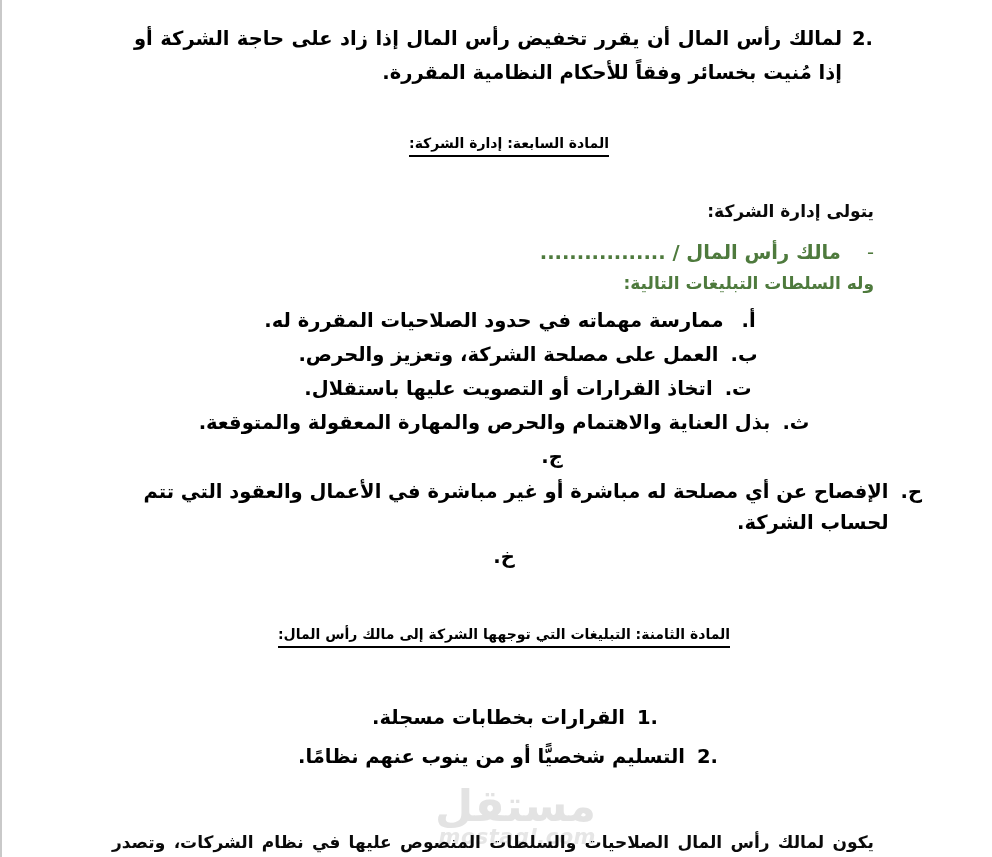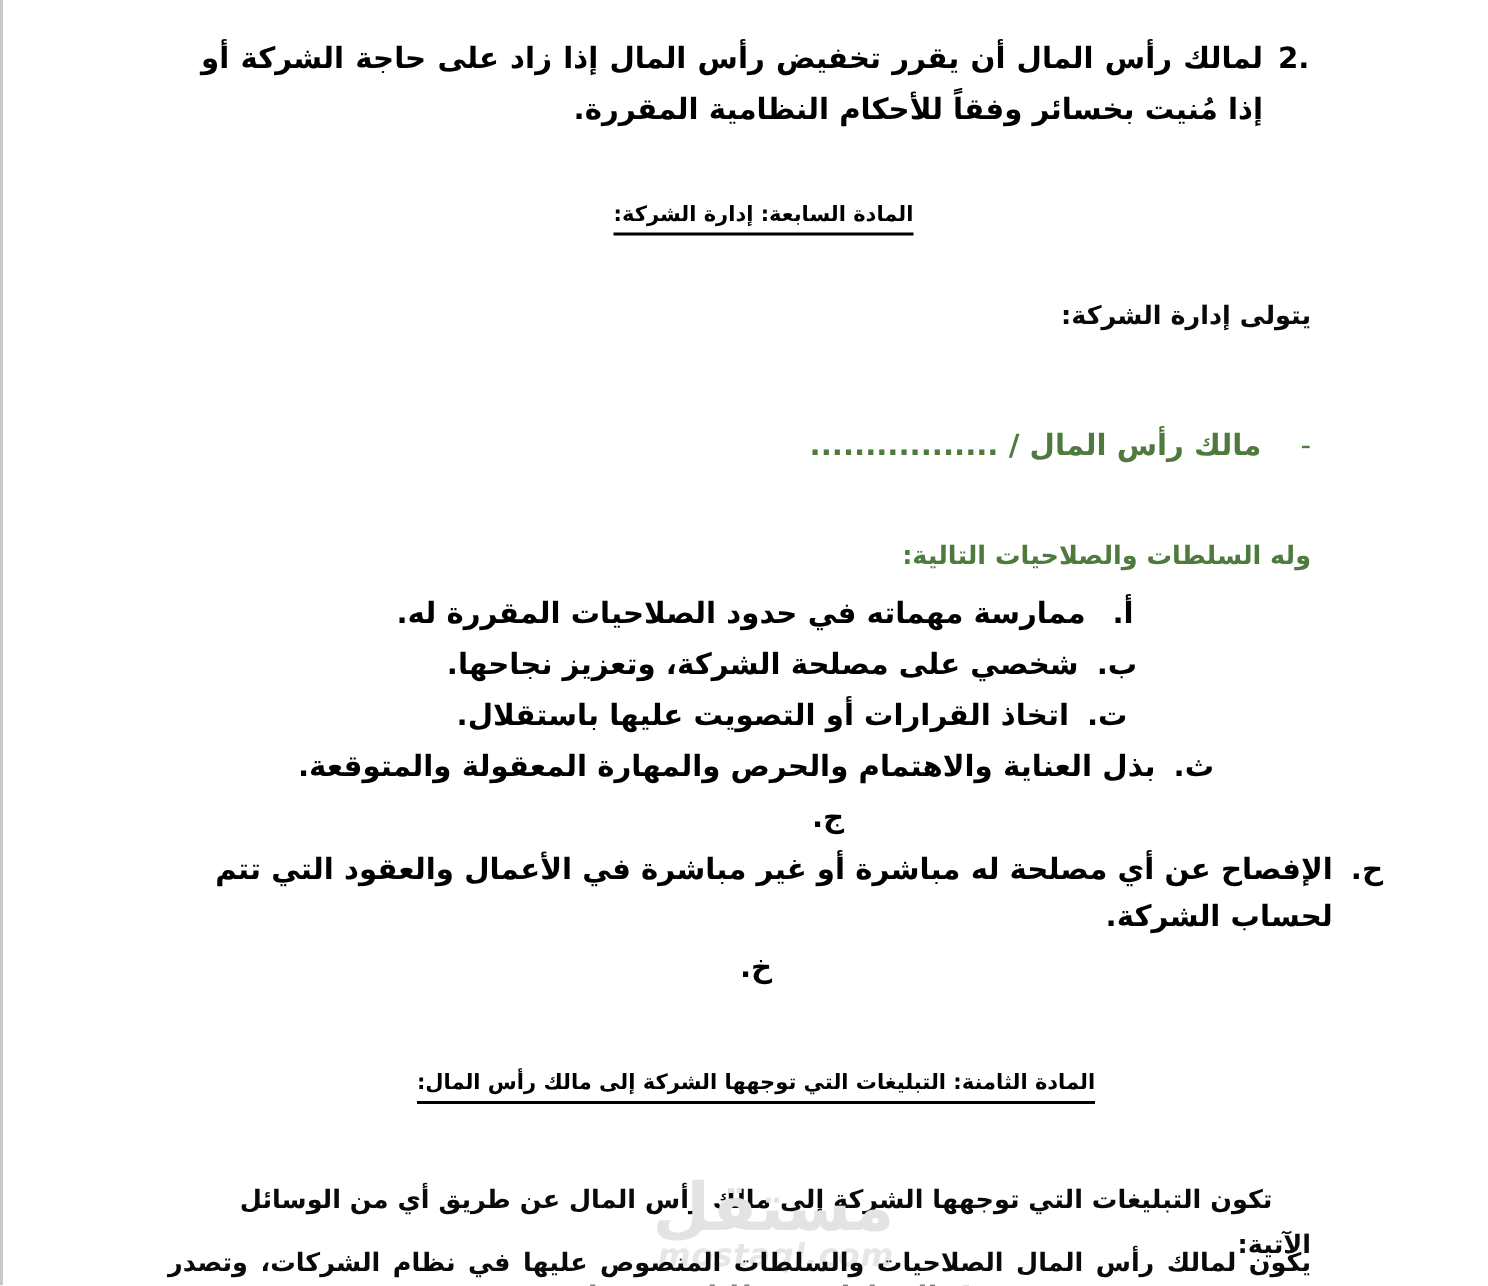--- a/index.html
+++ b/index.html
@@ -106,21 +106,20 @@
     padding-bottom: 3px;
   }
 
   .heading-7  { margin: 26px 0 0 0; padding-left: 10px; }
   .heading-8  { margin: 0; padding-left: 0px; }
 
   
   .green {
     color: #4e7a3d;
     font-weight: 700;
-    margin-top: 44px;
   }
   .green-dash-row {
     display: flex;
     flex-direction: row;
     align-items: baseline;
     gap: 26px;
     font-size: 19.5px;
     line-height: 1.7;
   }
   .green-dash-row .dash {
@@ -248,32 +247,32 @@
 
     <div class="para">يتولى إدارة الشركة:</div>
 
     <div class="spacer-sm"></div>
 
     <div class="green-dash-row">
       <span class="dash">-</span>
       <span class="gtext green">مالك رأس المال / .................</span>
     </div>
 
-    <div class="para green">وله السلطات والصلاحيات التالية:</div>
+    <div class="para green">وله السلطات التبليغات التالية:</div>
 
     <div class="letter-list">
 
       <div class="letter-item" style="justify-content:center; padding-left:12px;">
         <span class="marker">أ.</span>
         <span class="body">ممارسة مهماته في حدود الصلاحيات المقررة له.</span>
       </div>
 
       <div class="letter-item" style="justify-content:center; padding-left:48px;">
         <span class="marker">ب.</span>
-        <span class="body">شخصي على مصلحة الشركة، وتعزيز نجاحها.</span>
+        <span class="body">العمل على مصلحة الشركة، وتعزيز والحرص.</span>
       </div>
 
       <div class="letter-item" style="justify-content:center; padding-left:48px;">
         <span class="marker">ت.</span>
         <span class="body">اتخاذ القرارات أو التصويت عليها باستقلال.</span>
       </div>
 
       <div class="letter-item" style="justify-content:center; padding-left:-6px;">
         <span class="marker">ث.</span>
         <span class="body">بذل العناية والاهتمام والحرص والمهارة المعقولة والمتوقعة.</span>
@@ -297,21 +296,20 @@
     <div class="spacer-xl"></div>
     <div class="spacer-sm"></div>
 
     <div class="article-heading heading-8">
       <span class="hd-inner">المادة الثامنة: التبليغات التي توجهها الشركة إلى مالك رأس المال:</span>
     </div>
 
     <div class="spacer-xl"></div>
     <div class="spacer-sm"></div>
 
-    <div class="para" style="text-align:center;">تكون التبليغات التي توجهها الشركة إلى مالك رأس المال عن طريق أي من الوسائل الآتية:</div>
 
     <div class="numbered-list">
 
       <div class="numbered-item" style="padding-left:22px;">
         <span class="marker">1.</span>
         <span class="body">القرارات بخطابات مسجلة.</span>
       </div>
 
       <div class="numbered-item" style="padding-left:8px;">
         <span class="marker">2.</span>

